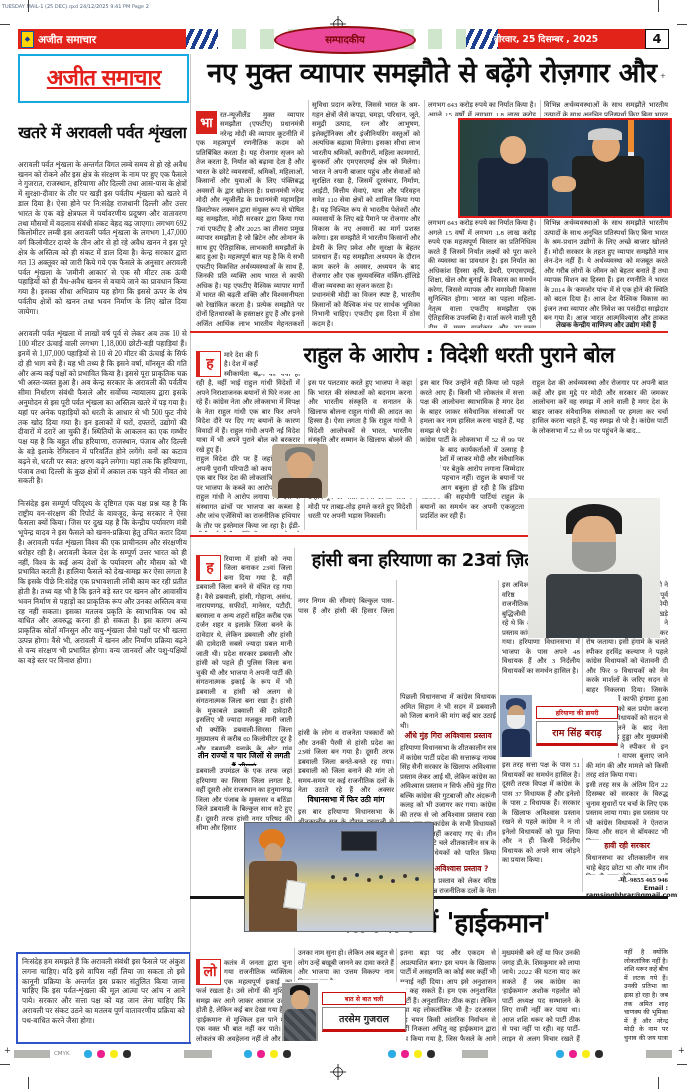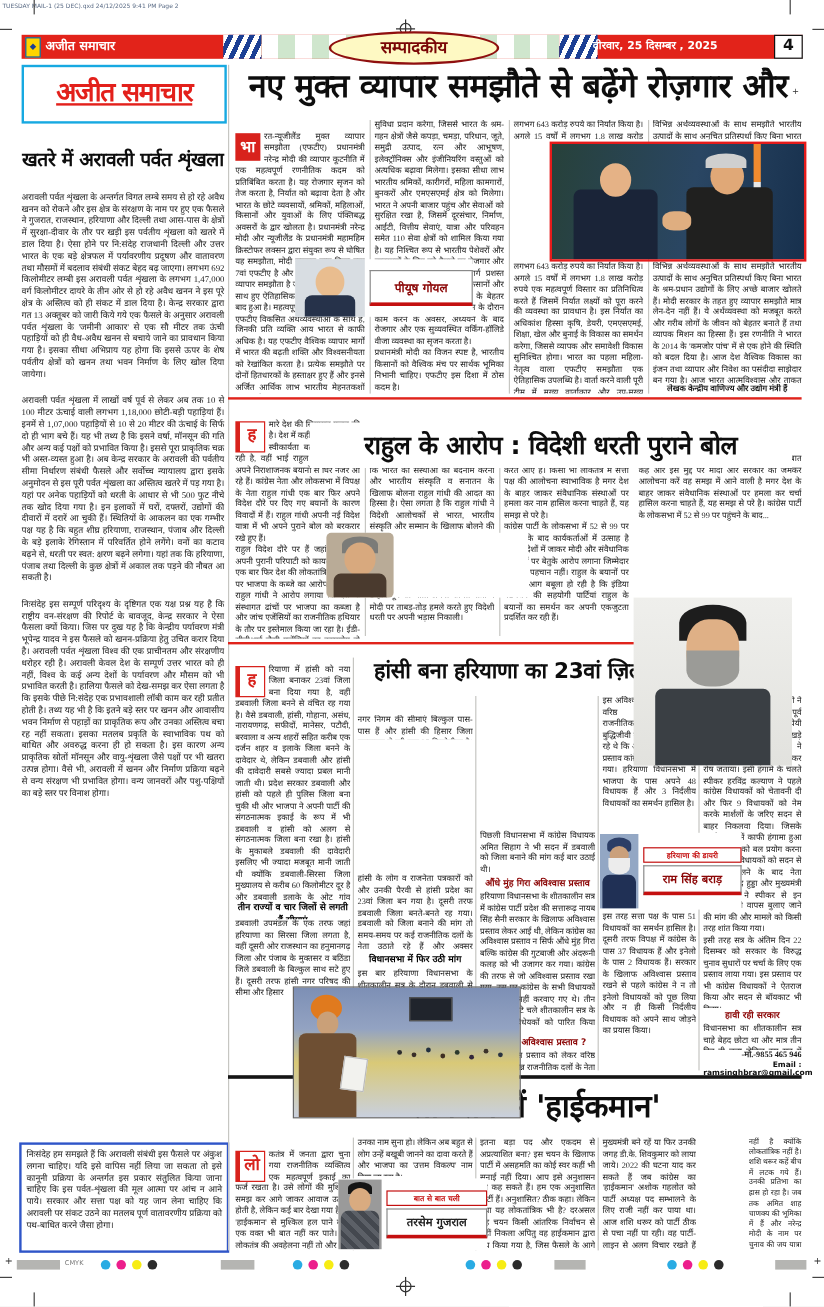--- a/index.html
+++ b/index.html
@@ -50,21 +50,21 @@
   <div class="abs" style="left:677px;top:24px;width:10px;height:1px;background:#444;"></div>
   <div class="abs sans" style="left:54px;top:72px;font-size:7px;color:#333;">+</div>
   <div class="abs sans" style="left:660px;top:72px;font-size:7px;color:#333;">+</div>
 
   <div class="abs" style="left:18px;top:29px;width:651px;height:20px;background:#e2231a;">
     <div class="abs" style="left:3px;top:2px;width:11px;height:15px;background:#ffd400;border:1px solid #0a58a8;text-align:center;font-size:7px;line-height:15px;color:#1c3f94;">◆</div>
     <div class="abs sans" style="left:20px;top:0;height:20px;line-height:20px;color:#fff;font-weight:bold;font-size:10.5px;">अजीत समाचार</div>
     <div class="abs" style="left:168px;top:0;width:32px;height:20px;background:repeating-linear-gradient(115deg,#ffffff 0 4px,#1c3f94 4px 8px);"></div>
     <div class="abs" style="left:200px;top:0;width:248px;height:20px;background:repeating-linear-gradient(90deg,#ffffff 0 14px,#cfe6cd 14px 28px);"></div>
     <div class="abs" style="left:448px;top:0;width:32px;height:20px;background:repeating-linear-gradient(115deg,#ffffff 0 4px,#1c3f94 4px 8px);"></div>
-    <div class="abs sans" style="left:256px;top:-3px;width:138px;height:24px;background:#fef9c3;border:2px solid #8f0f0f;border-radius:50%;text-align:center;line-height:24px;color:#7a0606;font-weight:bold;font-size:14px;">सम्पादकीय</div>
+    <div class="abs sans" style="left:256px;top:-3px;width:138px;height:24px;background:#ec4899;border:2px solid #8f0f0f;border-radius:50%;text-align:center;line-height:24px;color:#7a0606;font-weight:bold;font-size:10px;">सम्पादकीय</div>
     <div class="abs sans" style="left:457px;top:0;width:142px;height:20px;line-height:20px;text-align:center;color:#fff;font-weight:bold;font-size:9px;">वीरवार, 25 दिसम्बर , 2025</div>
     <div class="abs sans" style="left:627px;top:0;width:22px;height:18px;background:#fff;border:1px solid #111;text-align:center;line-height:18px;font-weight:bold;font-size:13px;color:#111;">4</div>
   </div>
 
   <div class="abs sans" style="left:18px;top:54px;width:167px;height:45px;border:2px solid #17a9e1;text-align:center;">
     <div style="font-size:22px;font-weight:900;color:#e3201b;text-decoration:underline;line-height:43px;letter-spacing:-1px;">अजीत समाचार</div>
   </div>
 
   <div class="abs headline" style="left:18px;top:120px;width:169px;height:26px;font-size:16px;line-height:26px;">खतरे में अरावली पर्वत शृंखला</div>
   <div class="abs body-text left-text block" style="left:18px;top:150px;width:169px;height:798px;">
@@ -101,31 +101,24 @@
   <div class="abs photo" style="left:458px;top:118px;width:210px;height:96px;border:2.5px solid #e51b1b;background:linear-gradient(100deg,#27413a 0%,#2a4663 55%,#17304d 100%);z-index:5;">
     <span class="abs" style="left:168px;top:0;width:6px;height:96px;background:linear-gradient(180deg,#f08a2e 0 33%,#e8e8e8 33% 66%,#1f7a34 66%);"></span>
     <span class="torso" style="left:18px;top:38px;width:70px;height:58px;background:#1a2438;"></span>
     <span class="face" style="left:40px;top:16px;width:26px;height:28px;background:#e5b286;"></span>
     <span class="torso" style="left:112px;top:36px;width:72px;height:60px;background:#20201f;"></span>
     <span class="face" style="left:132px;top:12px;width:28px;height:30px;background:#e0a877;"></span>
     <span class="face" style="left:128px;top:8px;width:34px;height:12px;background:#cfcfcf;border-radius:50% 50% 0 0;"></span>
     <span class="face" style="left:92px;top:56px;width:24px;height:16px;background:#dfae80;border-radius:40%;"></span>
   </div>
 
-  <div class="byline-box" style="left:246px;top:216px;width:148px;height:48px;">
-    <span class="photo" style="display:block;width:58px;height:48px;background:#d8dde2;flex:none;">
-      <span class="face" style="left:17px;top:6px;width:24px;height:26px;background:#e9bd8f;"></span>
-      <span class="torso" style="left:8px;top:30px;width:42px;height:18px;background:#26324a;"></span>
-    </span>
-    <span class="byline-name">पीयूष गोयल</span>
-  </div>
 
   <div class="abs" style="left:190px;top:331px;width:478px;height:2px;background:#e0231c;"></div>
 
-  <div class="abs headline" style="left:258px;top:352px;width:402px;height:38px;font-size:21px;line-height:38px;background:#fff;z-index:2;">राहुल के आरोप : विदेशी धरती पुराने बोल</div>
+  <div class="abs headline" style="left:258px;top:336px;width:402px;height:38px;font-size:21px;line-height:38px;background:#fff;z-index:2;">राहुल के आरोप : विदेशी धरती पुराने बोल</div>
   <div class="abs body-text block" style="left:196px;top:340px;width:104px;height:192px;">
     <span class="dc-line">ह</span><span>मारे देश की सियासत गजब की है। देश में कहीं प्रियंका गांधी की स्वीकार्यता बढ़ने की चर्चा हो रही है, वहीं भाई राहुल गांधी विदेशों में अपने निराशाजनक बयानों से घिरे नजर आ रहे हैं। कांग्रेस नेता और लोकसभा में विपक्ष के नेता राहुल गांधी एक बार फिर अपने विदेश दौरे पर दिए गए बयानों के कारण विवादों में हैं। राहुल गांधी अपनी नई विदेश यात्रा में भी अपने पुराने बोल को बरकरार रखे हुए हैं।
 राहुल विदेश दौरे पर हैं जहां से उन्होंने अपनी पुरानी परिपाटी को कायम रखते हुए एक बार फिर देश की लोकतांत्रिक संस्थाओं पर भाजपा के कब्जे का आरोप लगाया है। राहुल गांधी ने आरोप लगाया कि देश के संस्थागत ढांचों पर भाजपा का कब्जा है और जांच एजेंसियों का राजनीतिक हथियार के तौर पर इस्तेमाल किया जा रहा है। ईडी-सीबीआई जैसी एजेंसियों का दुरुपयोग हो रहा है। राहुल ने चुनाव प्रक्रिया पर भी सवाल उठाए और 'इंडिया गठबंधन' की एकजुटता पर जोर दिया।</span>
   </div>
   <div class="abs body-text block" style="left:308px;top:378px;width:104px;height:154px;">इस पर पलटवार करते हुए भाजपा ने कहा कि भारत की संस्थाओं को बदनाम करना और भारतीय संस्कृति व सनातन के खिलाफ बोलना राहुल गांधी की आदत का हिस्सा है। ऐसा लगता है कि राहुल गांधी ने विदेशी आलोचकों से भारत, भारतीय संस्कृति और सम्मान के खिलाफ बोलने की सुपारी ले रखी है।
 कांग्रेसी नेता राहुल गांधी एक बार फिर अपने देश के प्रधानमंत्री नरेंद्र मोदी के बहाने देश के लोकतंत्र और संवैधानिक संस्थाओं पर हमला बोलते समय नहीं हिचकिचाए। उन्होंने पूर्व की भांति अपनी कथित यात्रा में मोदी पर ताबड़-तोड़ हमले करते हुए विदेशी धरती पर अपनी भड़ास निकाली।</div>
   <div class="abs body-text block" style="left:420px;top:378px;width:104px;height:154px;">इस बार फिर उन्होंने वही किया जो पहले करते आए हैं। किसी भी लोकतंत्र में सत्ता पक्ष की आलोचना स्वाभाविक है मगर देश के बाहर जाकर संवैधानिक संस्थाओं पर हमला कर नाम हासिल करना चाहते हैं, यह समझ से परे है।
 कांग्रेस पार्टी के लोकसभा में 52 से 99 पर पहुंचने के बाद कार्यकर्ताओं में उत्साह है मगर विदेशों में जाकर मोदी और संवैधानिक संस्थाओं पर बेतुके आरोप लगाना जिम्मेदार नेता की पहचान नहीं। राहुल के बयानों पर भाजपा आग बबूला हो रही है कि इंडिया गठबंधन की सहयोगी पार्टियां राहुल के बयानों का समर्थन कर अपनी एकजुटता प्रदर्शित कर रही हैं।</div>
   <div class="abs body-text block" style="left:532px;top:378px;width:136px;height:154px;">राहुल देश की अर्थव्यवस्था और रोजगार पर अपनी बात कहें और इस मुद्दे पर मोदी और सरकार की जमकर आलोचना करें वह समझ में आने वाली है मगर देश के बाहर जाकर संवैधानिक संस्थाओं पर हमला कर चर्चा हासिल करना चाहते हैं, यह समझ से परे है। कांग्रेस पार्टी के लोकसभा में 52 से 99 पर पहुंचने के बाद...</div>
   <div class="vrule" style="left:304px;top:378px;height:152px;"></div>

